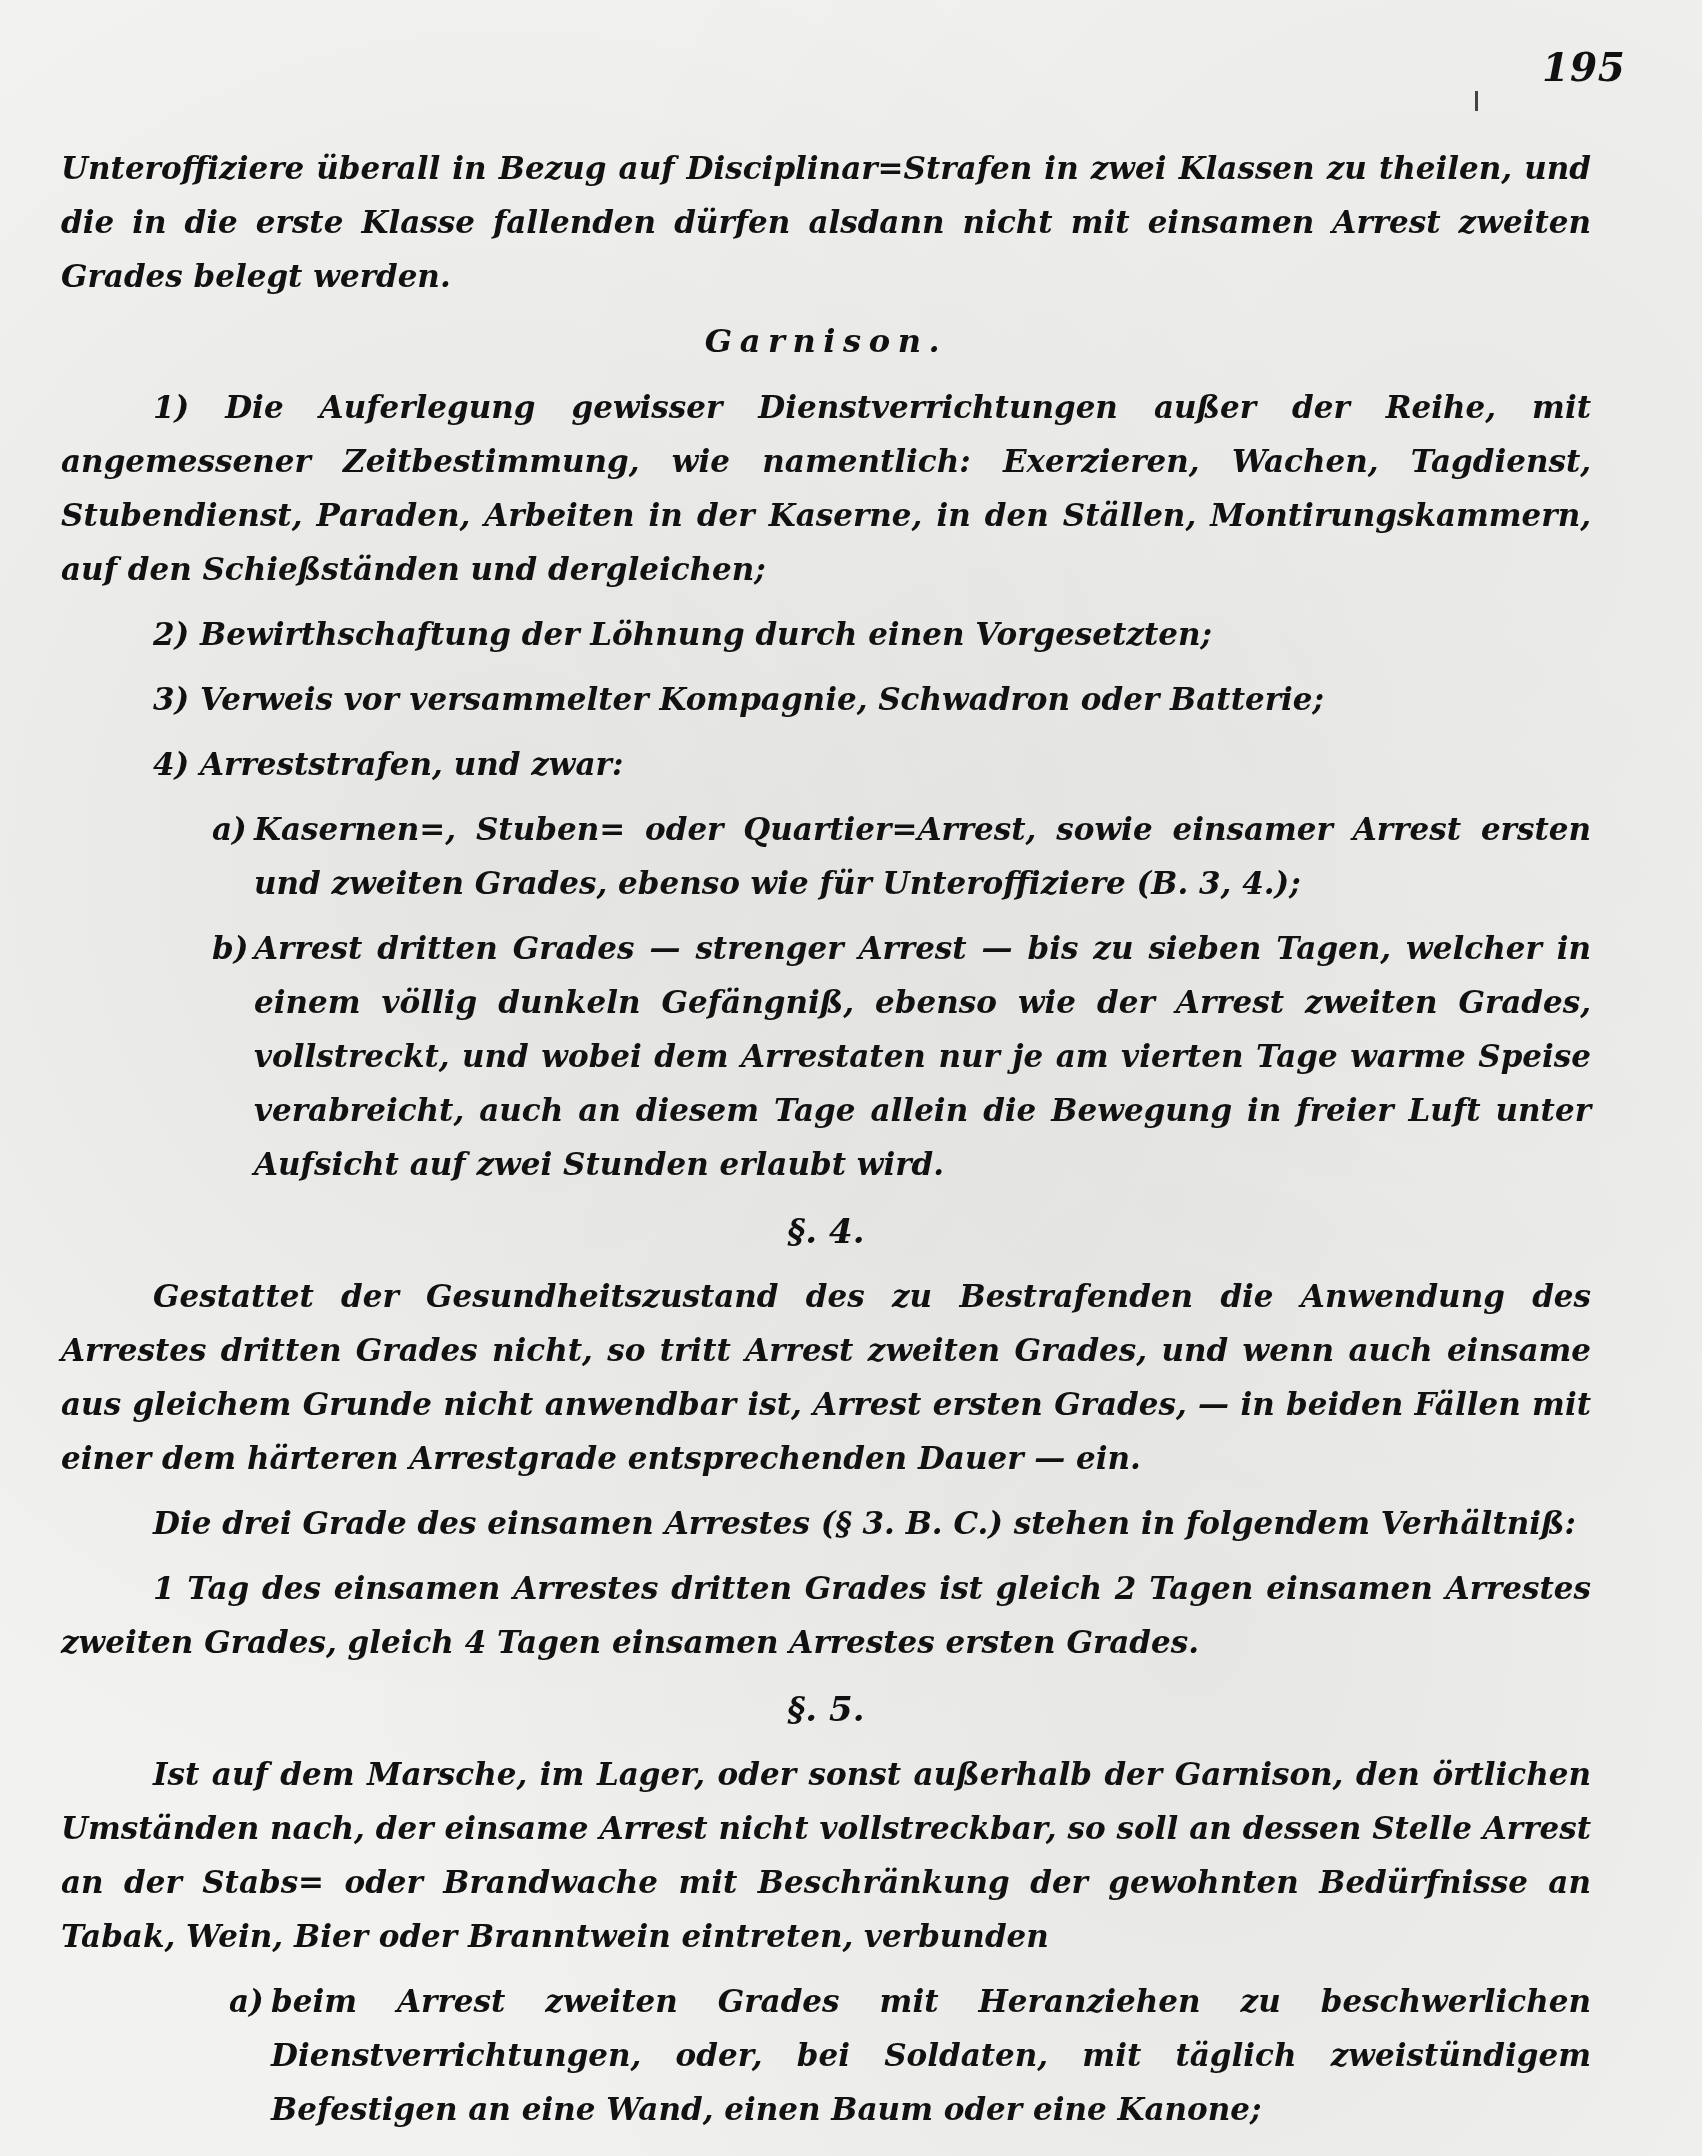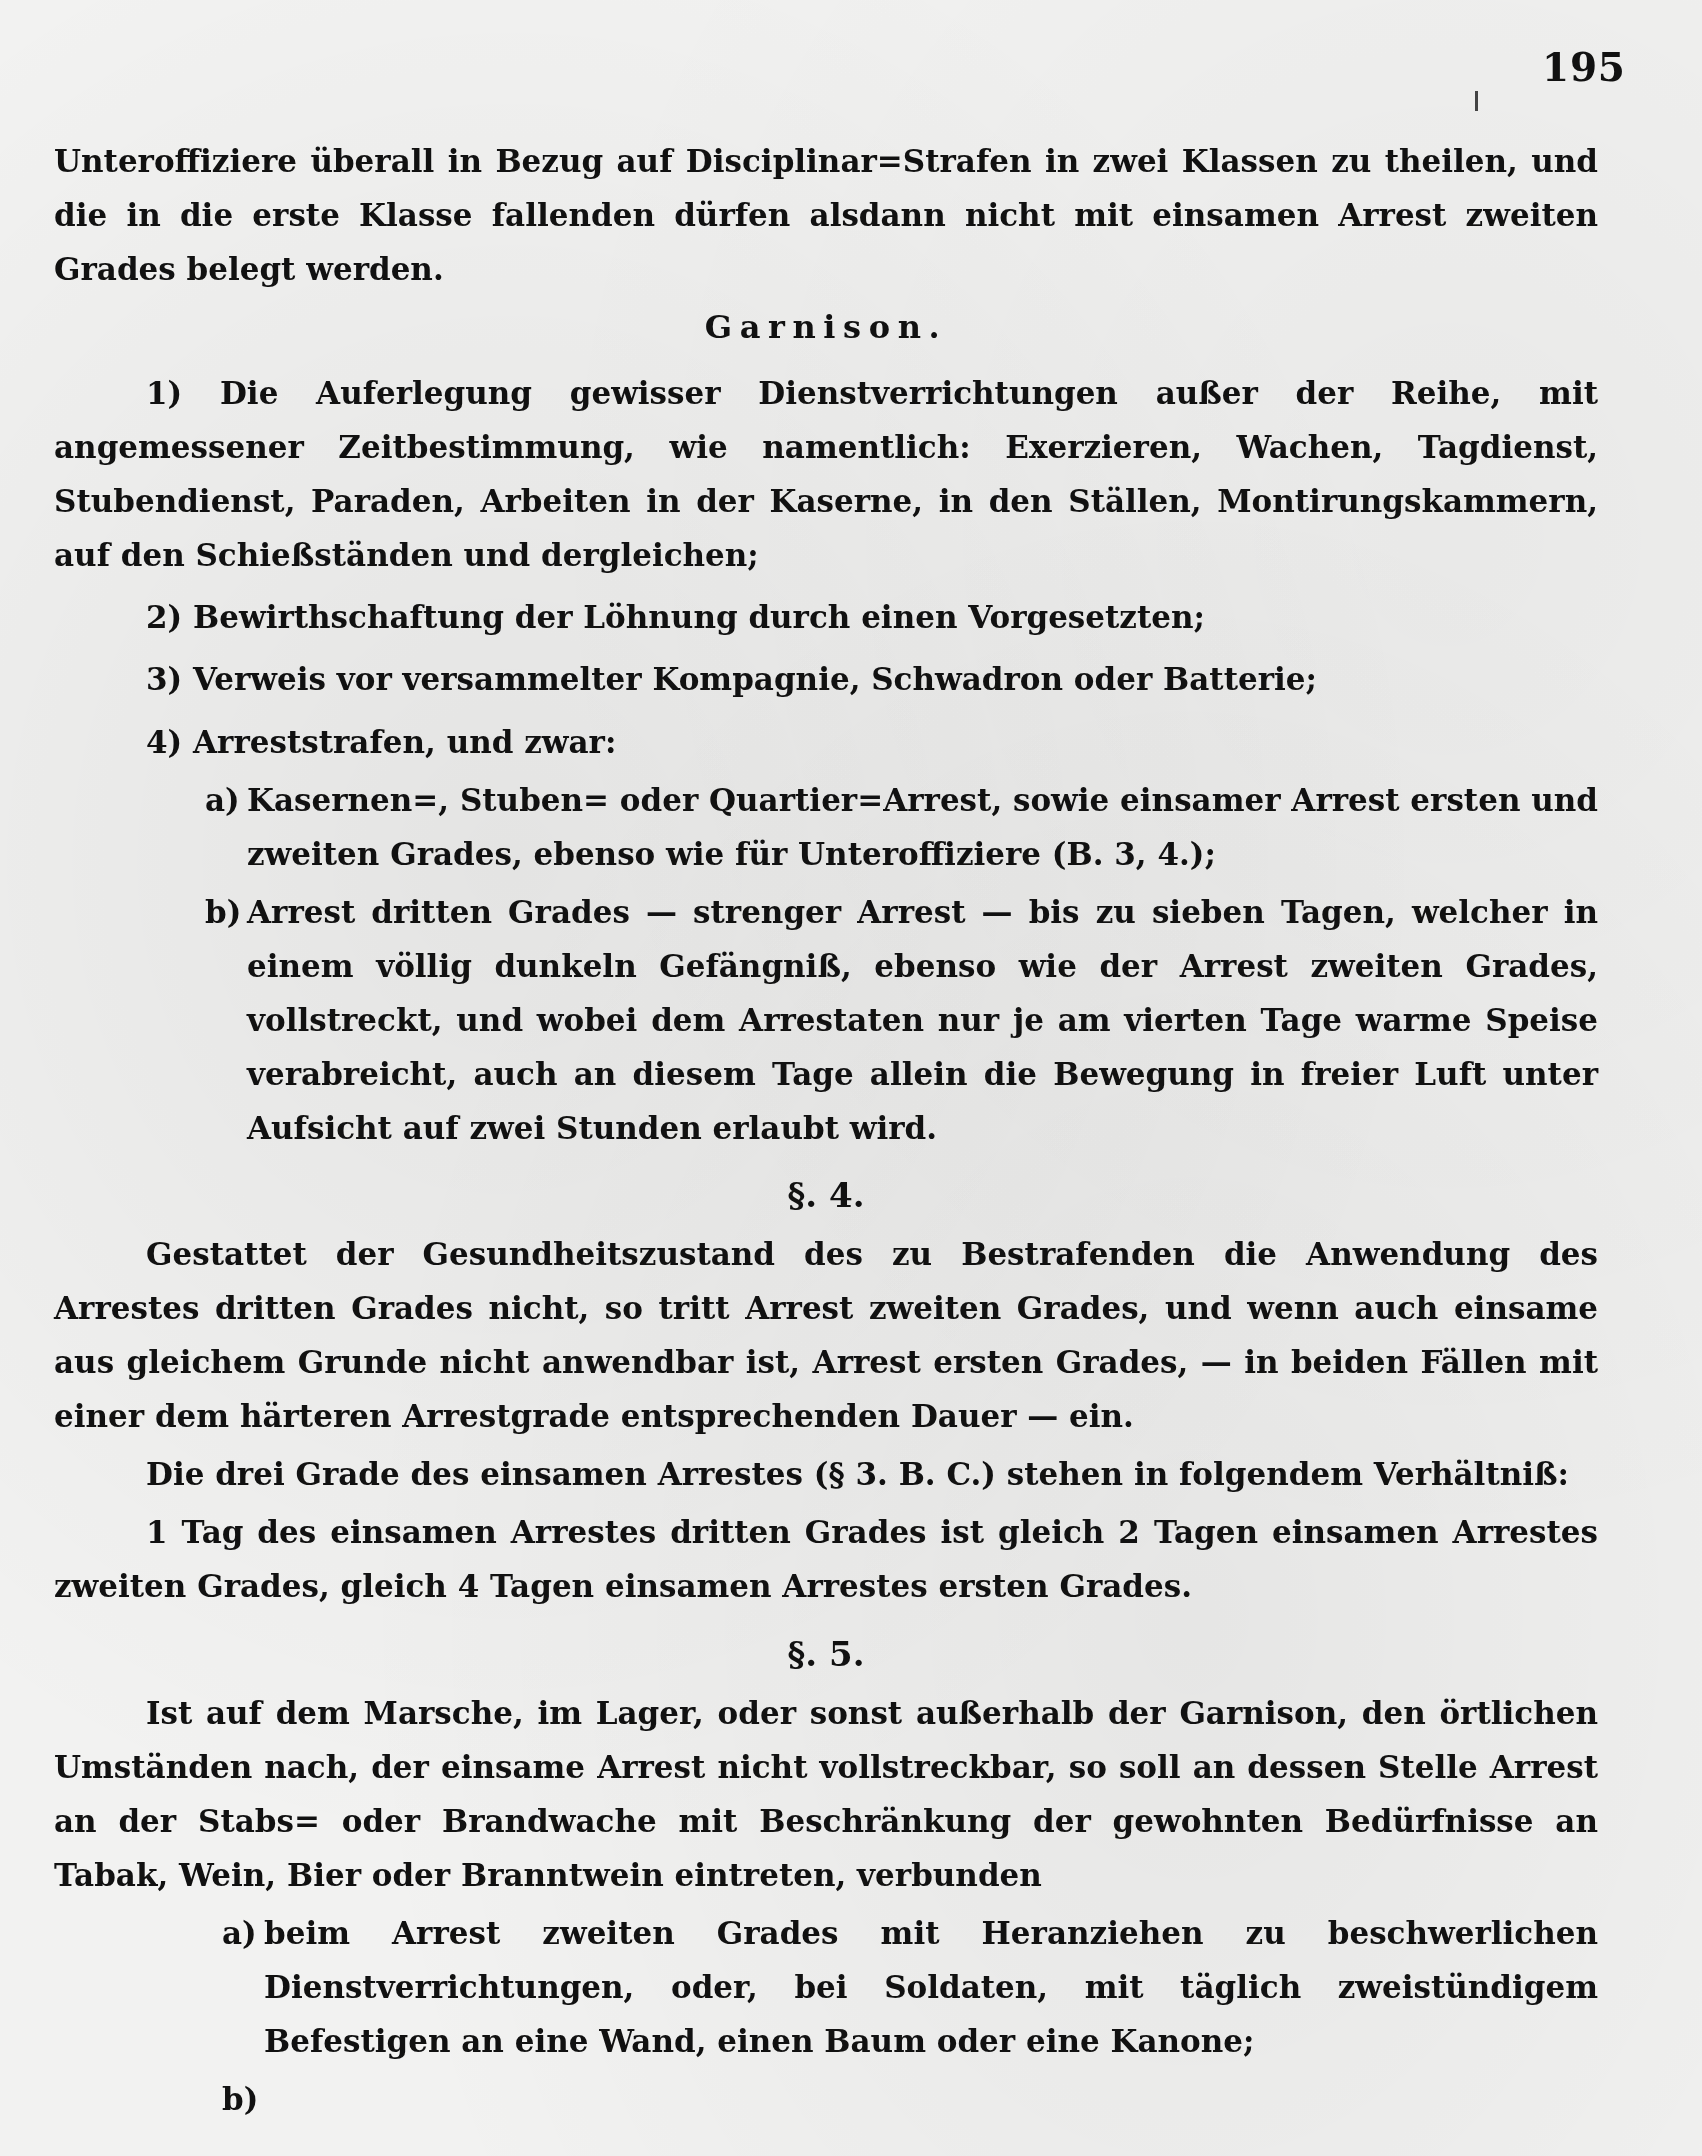--- a/index.html
+++ b/index.html
@@ -9,32 +9,33 @@
     font-family: "DejaVu Serif", "Liberation Serif", serif;
     color: #111;
   }
   .page {
     position: relative; width: 1703px; height: 2156px;
     background:
       radial-gradient(ellipse at 30% 40%, rgba(0,0,0,0.06), transparent 55%),
       radial-gradient(ellipse at 70% 75%, rgba(0,0,0,0.05), transparent 50%),
       radial-gradient(ellipse at 85% 25%, rgba(0,0,0,0.04), transparent 45%),
       #f2f2f1;
+    font-style: italic;
   }
   .pageno {
     position: absolute; top: 44px; left: 1542px;
     font-size: 39px; font-weight: bold; letter-spacing: 0.8px;
   }
   .tick { position: absolute; top: 91px; left: 1475px; width: 2.5px; height: 20px; background:#444; }
   .text {
     position: absolute; left: 50px; top: 130px; width: 1552px;
     font-size: 31px; font-weight: bold; line-height: 54px;
     text-align: justify;
   }
-  p { margin: 4px; }
+  p { margin: 11px; }
   .indent { text-indent: 92px; }
   .sec-c {
     margin-top: 15px; letter-spacing: 7.6px; font-size: 32px;
     text-align: justify; text-align-last: justify; padding-left: 42px;
   }
   .sec-c-2 { text-align: center; letter-spacing: 7.6px; font-size: 32px; margin-bottom: 11.7px; }
   .num-item { padding-left: 92px; text-indent: 0; }
   .num-item.first { padding-left: 0; text-indent: 92px; }
   .sub-item { padding-left: 193px; text-indent: -42px; }
   .sub-item2 { padding-left: 210px; text-indent: -42px; }

